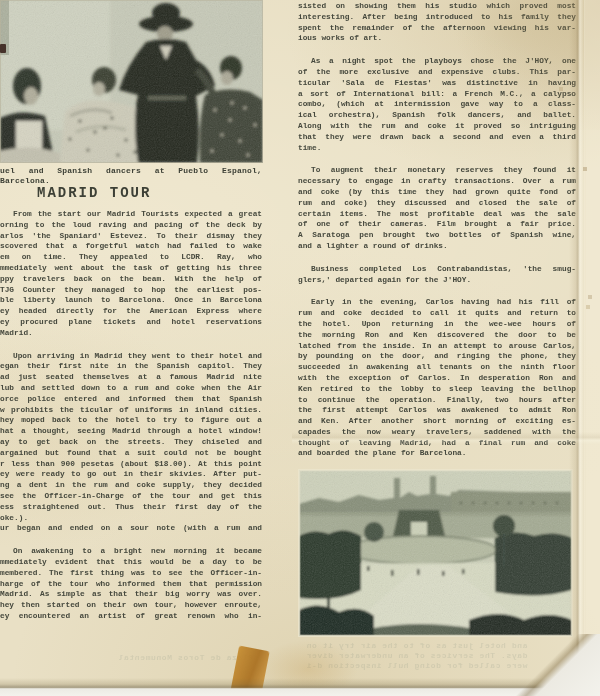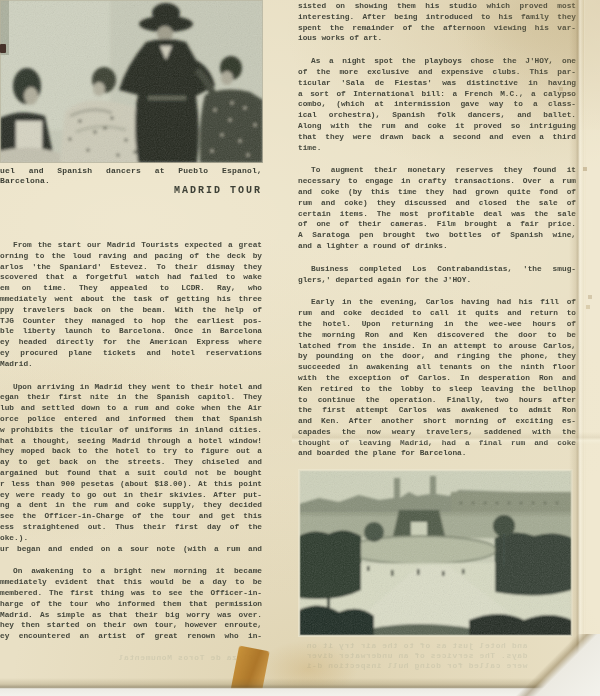--- a/index.html
+++ b/index.html
@@ -18,25 +18,25 @@
   .photo{position:absolute;}
   .photo svg{display:block;}
   .photo-top{left:0;top:0;width:263px;height:163px;}
   .photo-bottom{left:299px;top:470px;width:273px;height:166px;box-shadow:0 0 0 1px rgba(235,229,205,0.8);}
   .caption{
     position:absolute;left:0;top:166px;width:262px;
     font-size:8px;font-weight:700;color:#3d4036;letter-spacing:0.2px;
     text-align:justify;text-align-last:justify;line-height:10px;
   }
   .heading{
-    position:absolute;left:0;top:185px;width:262px;text-align:right;
-    font-size:10px;font-weight:700;letter-spacing:2px;color:#3d4036;
+    position:absolute;left:0;top:185px;width:262px;text-align:left;
+    font-size:14px;font-weight:700;letter-spacing:2px;color:#3d4036;padding-left:37px;
   }
   .paras{position:absolute;}
-  .left-paras{left:0;top:209px;width:262px;margin-top:31px;}
+  .left-paras{left:0;top:209px;width:262px;}
   .right-paras{left:298px;top:1px;width:278px;}
   .para + .para{margin-top:12px;}
   .tline{
     font-size:7.8px;font-weight:700;line-height:10.8px;color:#45483d;
     text-align:justify;text-align-last:justify;white-space:normal;
   }
   .tline.indent{padding-left:13px;}
   .tline.short-last{text-align-last:left;}
   
   .corner-shade-tr{position:absolute;right:0;top:0;width:170px;height:130px;pointer-events:none;
@@ -159,25 +159,26 @@
         <div class="tline">ppy travelers back on the beam.  With the help of</div>
         <div class="tline">TJG Counter they managed to hop the earliest pos-</div>
         <div class="tline">ble liberty launch to Barcelona.  Once in Barcelona</div>
         <div class="tline">ey headed directly for the American Express where</div>
         <div class="tline">ey procured plane tickets and hotel reservations</div>
         <div class="tline short-last">Madrid.</div>
       </div>
       <div class="para">
         <div class="tline indent">Upon arriving in Madrid they went to their hotel and</div>
         <div class="tline">egan their first nite in the Spanish capitol.  They</div>
+        <div class="tline">ad just seated themselves at a famous Madrid nite</div>
         <div class="tline">lub and settled down to a rum and coke when the Air</div>
         <div class="tline">orce police entered and informed them that Spanish</div>
         <div class="tline">w prohibits the ticular of uniforms in inland cities.</div>
+        <div class="tline">hey moped back to the hotel to try to figure out a</div>
         <div class="tline">hat a thought, seeing Madrid through a hotel window!</div>
-        <div class="tline">hey moped back to the hotel to try to figure out a</div>
         <div class="tline">ay to get back on the streets.  They chiseled and</div>
         <div class="tline">argained but found that a suit could not be bought</div>
         <div class="tline">r less than 900 pesetas (about $18.00).  At this point</div>
         <div class="tline">ey were ready to go out in their skivies.  After put-</div>
         <div class="tline">ng a dent in the rum and coke supply, they decided</div>
         <div class="tline">see the Officer-in-Charge of the tour and get this</div>
         <div class="tline">ess straightened out.  Thus their first day of the</div>
         <div class="tline short-last">oke.).</div>
         <div class="tline">ur began and ended on a sour note (with a rum and</div>
       </div>

